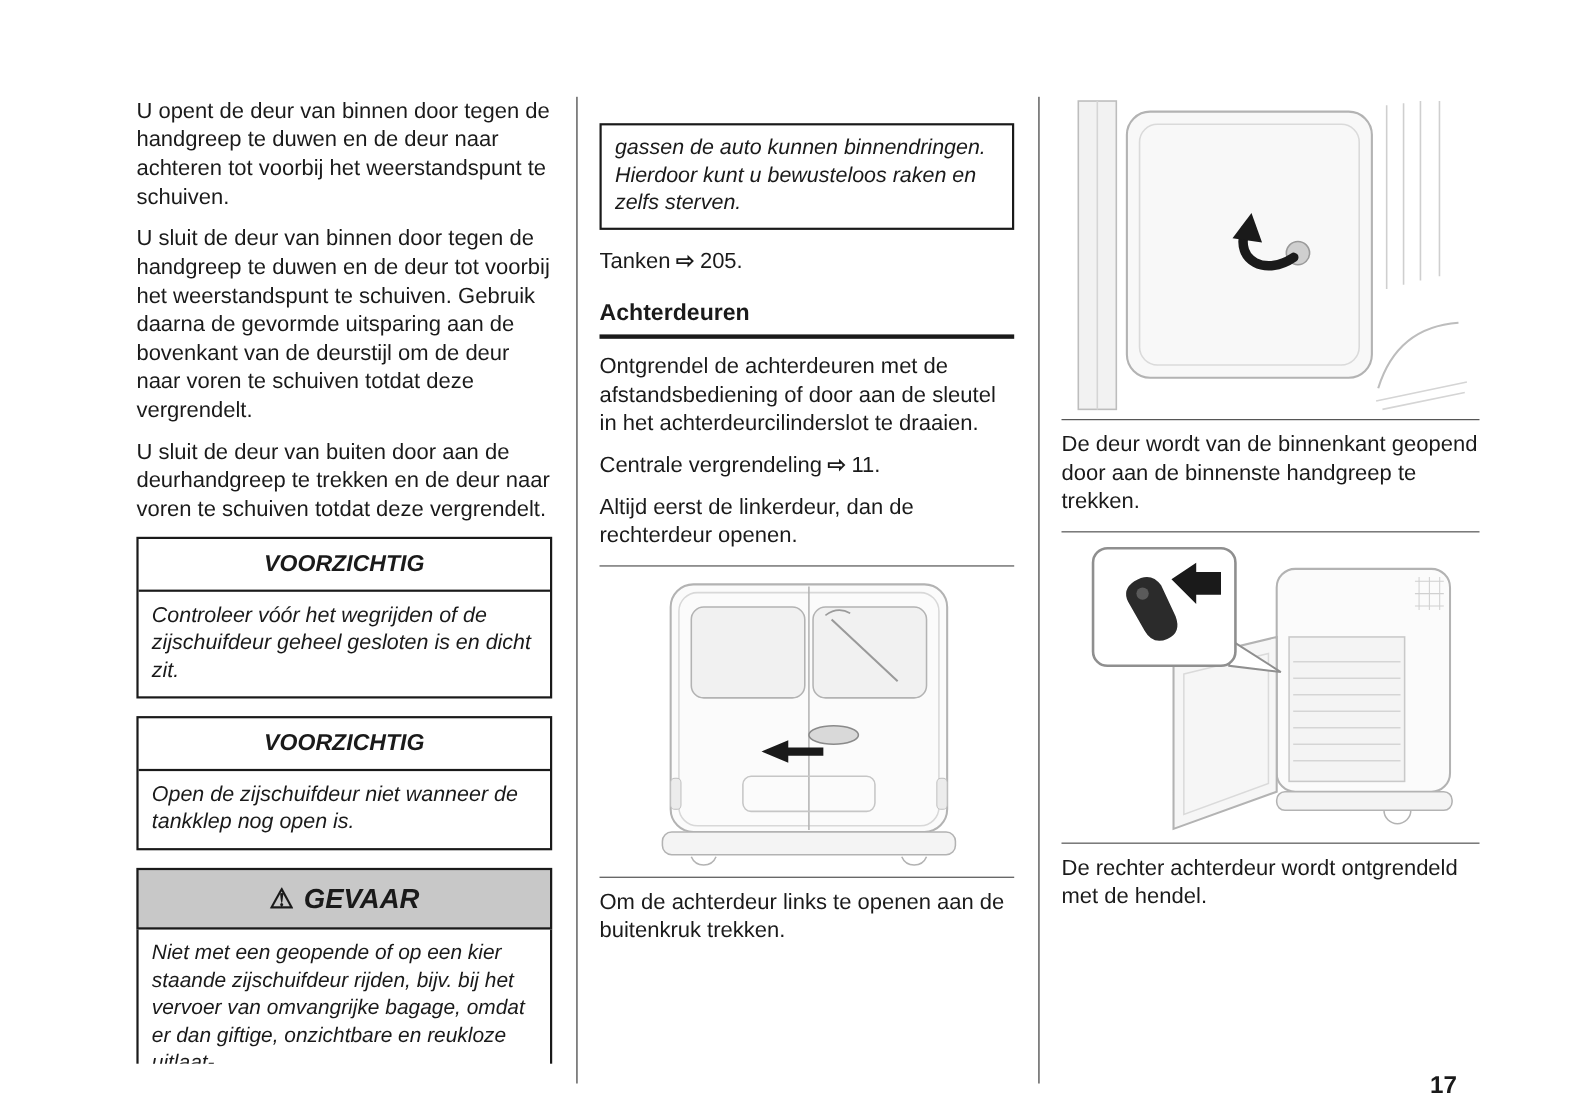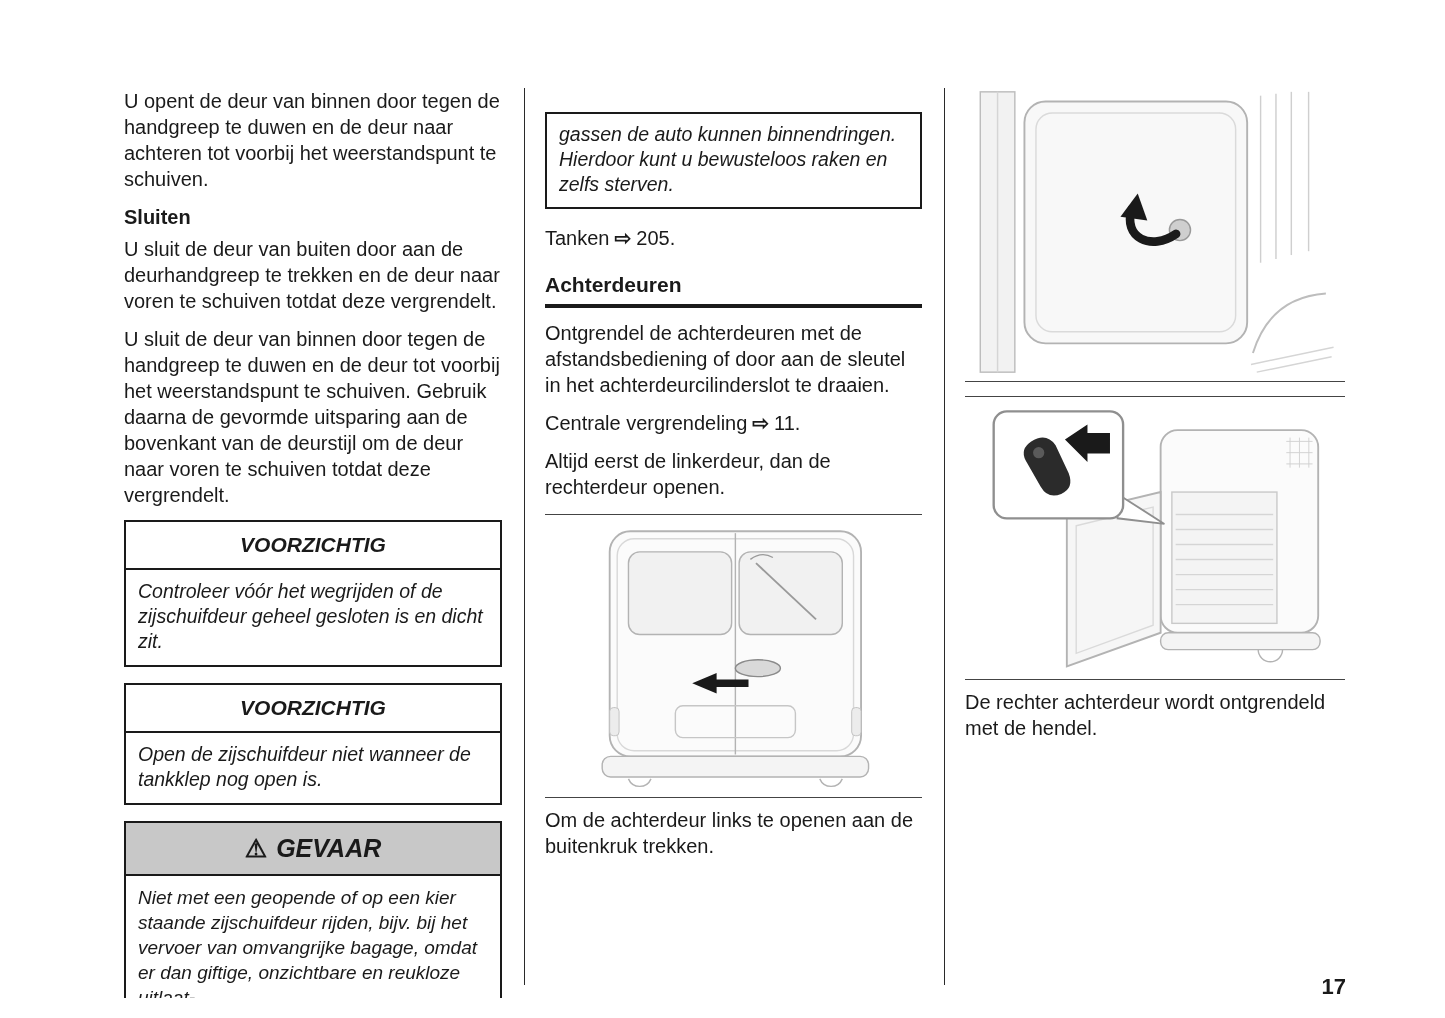--- a/index.html
+++ b/index.html
@@ -51,33 +51,32 @@
     font-size:21px; line-height:24px; font-weight:bold;
     padding-bottom:7px; border-bottom:4px solid #1a1a1a; margin-bottom:12px;
   }
 
   .fig-rule { height:1px; background:#444; }
   .fig-rule.pre { margin-top:14px; }
   figure { margin:5px 0; }
   figure svg { display:block; width:100%; }
   p.caption { font-size:20px; line-height:26px; margin-top:9px; margin-bottom:8px; }
 
-  .page-number { position:absolute; left:1300px; top:974px; width:46px; text-align:right;
+  .page-number { position:absolute; left:1300px; top:974px; width:46px; 
     font-size:22px; font-weight:bold; }
 </style>
 </head>
 <body>
 
 <div class="page">
 
   <div class="col col1">
     <p class="body">U opent de deur van binnen door tegen de handgreep te duwen en de deur naar achteren tot voorbij het weerstandspunt te schuiven.</p>
-    <h3 class="sub">Sluiten</h3>
+    <p class="body">U sluit de deur van binnen door tegen de handgreep te duwen en de deur tot voorbij het weerstandspunt te schuiven. Gebruik daarna de gevormde uitsparing aan de bovenkant van de deurstijl om de deur naar voren te schuiven totdat deze vergrendelt.</p>
     <p class="body">U sluit de deur van buiten door aan de deurhandgreep te trekken en de deur naar voren te schuiven totdat deze vergrendelt.</p>
-    <p class="body">U sluit de deur van binnen door tegen de handgreep te duwen en de deur tot voorbij het weerstandspunt te schuiven. Gebruik daarna de gevormde uitsparing aan de bovenkant van de deurstijl om de deur naar voren te schuiven totdat deze vergrendelt.</p>
 
     <div class="caution-box">
       <div class="caution-title">VOORZICHTIG</div>
       <div class="caution-body">Controleer vóór het wegrijden of de zijschuifdeur geheel gesloten is en dicht zit.</div>
     </div>
 
     <div class="caution-box">
       <div class="caution-title">VOORZICHTIG</div>
       <div class="caution-body">Open de zijschuifdeur niet wanneer de tankklep nog open is.</div>
     </div>
@@ -144,20 +143,21 @@
         <polygon points="154,134 172,110 182,138" fill="#1a1a1a"></polygon>
         <line x1="300" y1="8" x2="300" y2="182" stroke="#cfcfcf" stroke-width="1.5"></line>
         <line x1="316" y1="6" x2="316" y2="178" stroke="#cfcfcf" stroke-width="1.5"></line>
         <line x1="332" y1="4" x2="332" y2="174" stroke="#cfcfcf" stroke-width="1.5"></line>
         <line x1="350" y1="4" x2="350" y2="170" stroke="#cfcfcf" stroke-width="1.5"></line>
         <path d="M292 276 q18 -58 76 -62" fill="none" stroke="#bdbdbd" stroke-width="2"></path>
         <path d="M290 288 l86 -18 M296 296 l78 -16" stroke="#d5d5d5" stroke-width="1.5" fill="none"></path>
       </svg>
     </figure>
     <div class="fig-rule"></div>
+    <p class="caption">De deur wordt van de binnenkant geopend door aan de binnenste handgreep te trekken.</p>
 
     <div class="fig-rule pre"></div>
     <figure>
       <svg viewBox="0 0 380 290" height="272" xmlns="http://www.w3.org/2000/svg">
         <rect x="196" y="30" width="168" height="216" rx="18" fill="#fbfbfb" stroke="#b3b3b3" stroke-width="2"></rect>
         <rect x="208" y="96" width="112" height="140" fill="#f4f4f4" stroke="#c9c9c9" stroke-width="1.5"></rect>
         <path d="M212 120 h104 M212 136 h104 M212 152 h104 M212 168 h104 M212 184 h104 M212 200 h104 M212 216 h104" stroke="#d5d5d5" stroke-width="1.5" fill="none"></path>
         <path d="M330 42 h28 M330 54 h28 M330 66 h28 M334 38 v32 M344 38 v32 M354 38 v32" stroke="#d0d0d0" stroke-width="1" fill="none"></path>
         <path d="M96 120 L196 96 L196 246 L96 282 Z" fill="#f6f6f6" stroke="#b3b3b3" stroke-width="2"></path>
         <path d="M106 132 L188 112 L188 238 L106 268 Z" fill="none" stroke="#dadada" stroke-width="1.5"></path>

